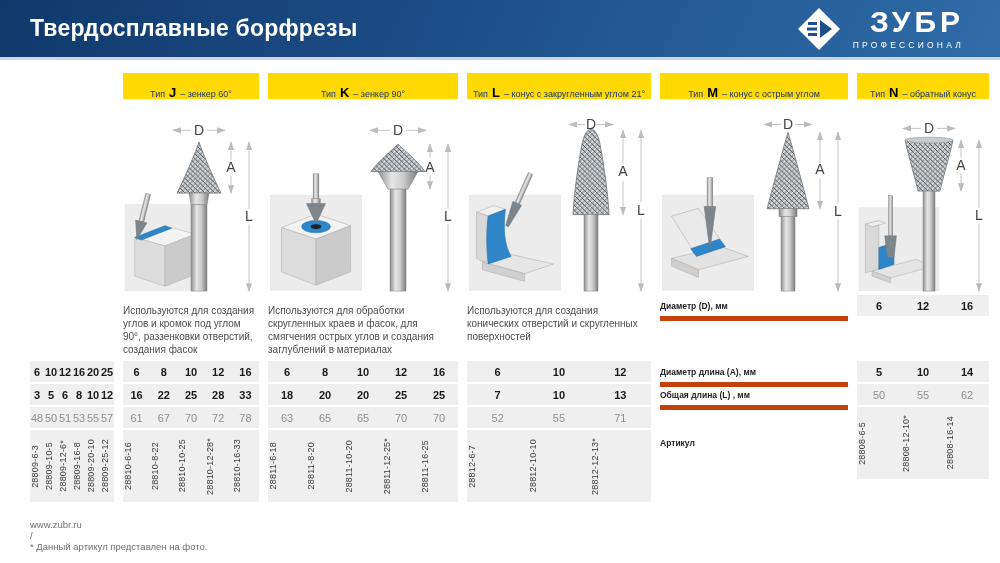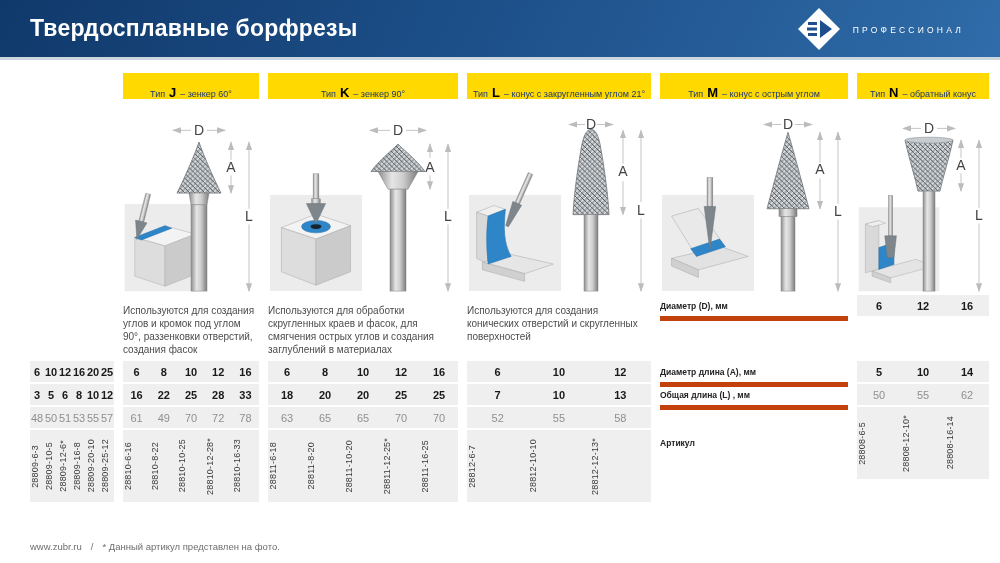--- a/index.html
+++ b/index.html
@@ -38,21 +38,21 @@
 
   .t-row{background:#efefef;display:flex;align-items:center;height:21px;margin-bottom:2px;}
   .t-row.skurow{height:72px;}
   .num{flex:1;text-align:center;font-size:11px;color:#8f8f8f;}
   .num.bold{font-weight:bold;color:#1a1a1a;}
   .sku-text{flex:1;writing-mode:vertical-rl;transform:rotate(180deg);
     font-size:9px;color:#3a3a3a;text-align:center;letter-spacing:.2px;}
   .t-row.skurow{justify-content:space-around;}
 
   
-  .footer{position:absolute;left:30px;bottom:11px;font-size:9.5px;color:#6e6e6e;display:flex;gap:9px;}
+  .footer{position:absolute;left:30px;bottom:11px;font-size:9.5px;color:#6e6e6e;display:flex;flex-direction:column;}
   .footer .site{color:#6e6e6e;text-decoration:none;}
 
   svg text{font-family:"Liberation Sans",sans-serif;}
   .dimtxt{font-size:14px;fill:#444;}
 </style>
 </head>
 <body>
 
 <svg width="0" height="0" style="position:absolute">
   <defs>
@@ -77,20 +77,21 @@
   <div class="page-title">Твердосплавные борфрезы</div>
   <div class="brand">
     <svg class="brand-mark" width="48" height="48" viewBox="0 0 48 48">
       <polygon points="24,3 45,24 24,45 3,24" fill="#fff"></polygon>
       <rect x="13" y="17" width="9" height="3" fill="#1d4f8c"></rect>
       <rect x="12" y="22.5" width="10" height="3" fill="#1d4f8c"></rect>
       <rect x="13" y="28" width="9" height="3" fill="#1d4f8c"></rect>
       <polygon points="25,15 37,24 25,33" fill="#1d4f8c"></polygon>
     </svg>
     <div class="brand-text">
+      <div class="brand-name">ЗУБР</div>
       <div class="brand-sub">ПРОФЕССИОНАЛ</div>
     </div>
   </div>
 </div>
 
 <div class="grid">
 
   <div></div>
   <div class="badge">
     <span>Тип</span>
@@ -365,36 +366,36 @@
   <div class="t-row">
       <span class="num">48</span>
       <span class="num">50</span>
       <span class="num">51</span>
       <span class="num">53</span>
       <span class="num">55</span>
       <span class="num">57</span>
     </div>
   <div class="t-row">
       <span class="num">61</span>
-      <span class="num">49</span>
+      <span class="num">67</span>
       <span class="num">70</span>
       <span class="num">72</span>
       <span class="num">78</span>
     </div>
   <div class="t-row">
       <span class="num">63</span>
       <span class="num">65</span>
       <span class="num">65</span>
       <span class="num">70</span>
       <span class="num">70</span>
     </div>
   <div class="t-row">
       <span class="num">52</span>
       <span class="num">55</span>
-      <span class="num">58</span>
+      <span class="num">71</span>
     </div>
 
   <div class="t-label sku">Артикул</div>
   <div class="t-row skurow">
       <span class="sku-text">28808-6-5</span>
       <span class="sku-text">28808-12-10*</span>
       <span class="sku-text">28808-16-14</span>
     </div>
   <div class="t-row skurow">
       <span class="sku-text">28809-6-3</span>

